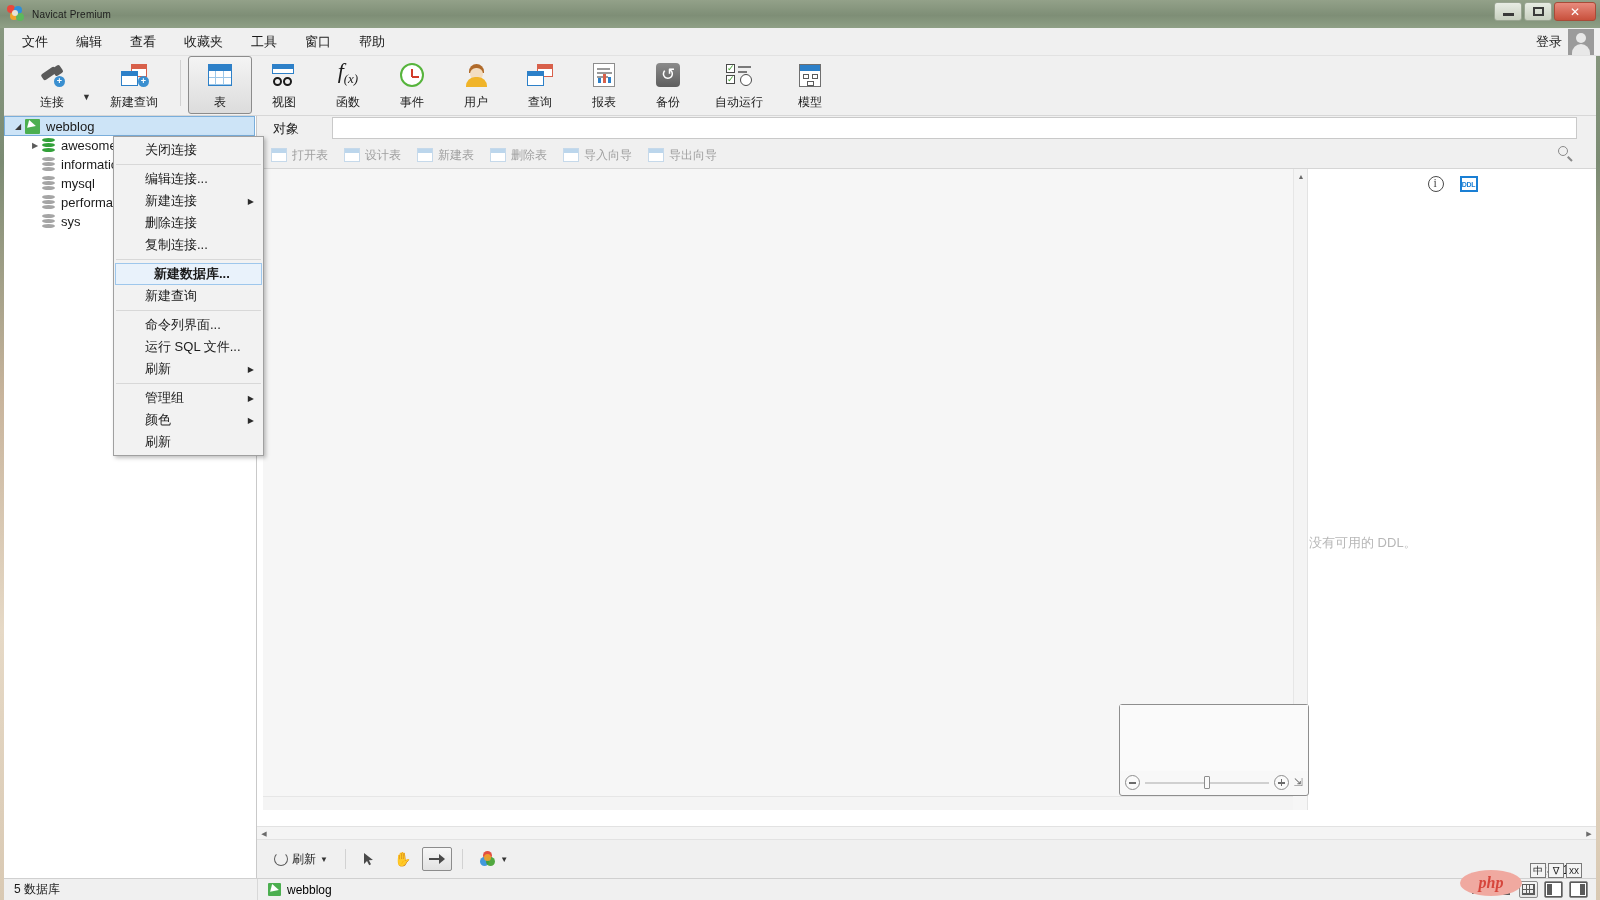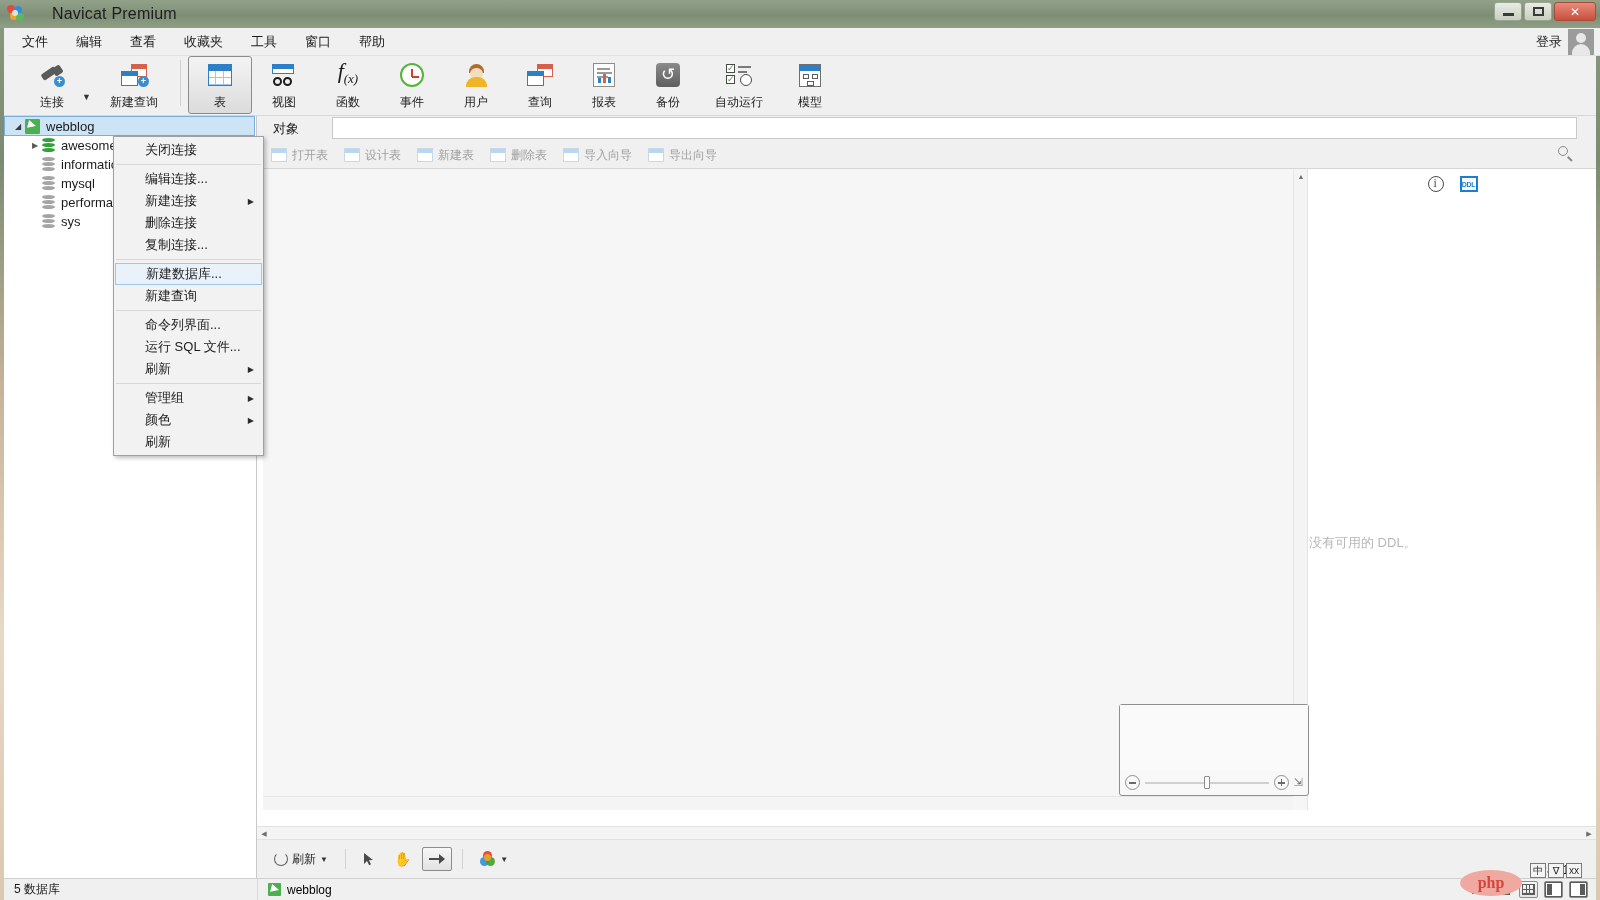--- a/index.html
+++ b/index.html
@@ -26,21 +26,21 @@
   }
   .title-logo {
     width:18px;height:18px;margin-left:7px;margin-right:7px;position:relative;
   }
   .title-logo .seg { position:absolute; width:8px;height:8px; border-radius:50%; }
   .title-logo .s1{background:#e8483c;left:0;top:0;}
   .title-logo .s2{background:#2f8fd8;left:7px;top:1px;}
   .title-logo .s3{background:#f0a42c;left:3px;top:7px;}
   .title-logo .s4{background:#5cb85c;left:9px;top:8px;}
   .title-logo .hole{background:#e7e2d6;width:6px;height:6px;left:5px;top:5px;border-radius:50%;}
-  .title-text { font-size:16px; color:#1d1d1d; letter-spacing:.2px;margin-left:20px;}
+  .title-text { font-size:10px; color:#1d1d1d; letter-spacing:.2px;}
   .win-btns { position:absolute; right:4px; top:2px; display:flex; gap:2px; }
   .win-btn {
     width:28px;height:19px;border:1px solid #9aa592;border-radius:3px;
     background:linear-gradient(180deg,#e8ece4,#c8d0c0);
     display:flex;align-items:center;justify-content:center;
   }
   .win-btn.close{ width:42px; background:linear-gradient(180deg,#e88b7d,#c8503c); border-color:#a84b38;}
   .win-btn .glyph { font-size:11px;color:#333;line-height:1; }
   .win-btn.close .glyph{ color:#fff; font-weight:bold; font-size:12px;}
   .glyph-min{ display:block;width:11px;height:3px;background:#3a3a3a;margin-top:6px;}
@@ -264,36 +264,36 @@
   .listico{width:13px;height:11px;display:flex;flex-direction:column;justify-content:space-between;}
   .listico b{height:2px;background:#5b5b5b;display:block;}
   .gridico{width:13px;height:11px;border:1px solid #5b5b5b;display:grid;grid-template-columns:1fr 1fr 1fr;grid-template-rows:1fr 1fr;}
   .gridico i{border-right:1px solid #5b5b5b;border-bottom:1px solid #5b5b5b;}
   .panel-ico{width:19px;height:15px;border:1.3px solid #5b5b5b;position:relative;background:#fff;}
   .panel-ico i{position:absolute;top:1px;bottom:1px;width:5px;background:#5b5b5b;}
   .php-logo{
     position:absolute;right:66px;top:-11px;width:62px;height:26px;border-radius:50%;
     background:#f0a9a0;display:flex;align-items:center;justify-content:center;
   }
-  .php-logo span{font-family:"Liberation Serif",serif;font-weight:bold;font-size:16px;color:#d6463c;}
+  .php-logo span{font-family:"Liberation Serif",serif;font-style:italic;font-weight:bold;font-size:16px;color:#d6463c;}
   .ime{position:absolute;right:6px;top:-18px;display:flex;gap:2px;}
   .ime i{width:16px;height:15px;border:1px solid #7a7a7a;background:#f4f4f4;font-size:10px;color:#2b2b2b;display:flex;align-items:center;justify-content:center;font-style:normal;}
 
   
   .ctxmenu{
     position:absolute;left:113px;top:136px;width:151px;
     background:#f2f2f2;border:1px solid #a0a0a0;box-shadow:2px 2px 4px rgba(0,0,0,.25);
     padding:2px 0;z-index:50;
   }
   .ctx-item{
     height:22px;display:flex;align-items:center;font-size:13px;color:#1b1b1b;
     padding-left:31px; position:relative;
   }
   .ctx-item.hl{
-    background:#e9f2fb;border:1px solid #9ec7ec;height:22px;margin:0 1px;padding-left:30px;
+    background:#e9f2fb;border:1px solid #9ec7ec;height:22px;margin:0 1px;padding-left:38px;font-weight:bold;
   }
   .ctx-item .arr{position:absolute;right:9px;font-size:8px;color:#2b2b2b;}
   .ctx-sep{height:1px;background:#d8d8d8;margin:3px 2px;}
 </style>
 </head>
 <body>
 
 <div id="app">
   <div class="win-frame">
 

